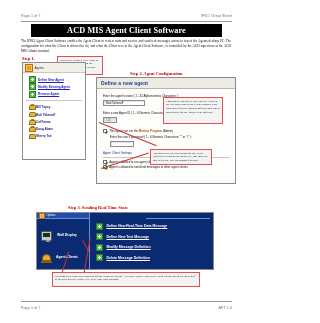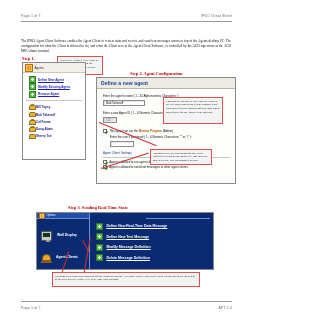--- a/index.html
+++ b/index.html
@@ -206,20 +206,23 @@
 <body>
 
 <div class="page">
 
   <div class="run-head">
     <span>Page 1 of 7</span>
     <span>IPKO Cheat Sheet</span>
   </div>
   <div class="rule top"></div>
 
+  <div class="title-bar">
+    <span>ACD MIS Agent Client Software</span>
+  </div>
 
   <div class="intro">The IPKO Agent Client Software enables the Agent Client to review stats and receive and send text messages across to top of the Agents desktop PC. The configuration for what the Client is allowed to do, and what the Client sees in the Agent Client Software, is controlled by the ACD supervisor at the ACD MIS Admin terminal.</div>
 
   <div class="step-label" id="step1-label">Step 1.</div>
 
   <div class="callout" style="left:57px;top:56px;width:46px;height:19px;">First select Define a New Agent or Modify Existing Agent in the Agents section of the ACD MIS Admin Terminal.</div>
 
   <div class="shot" id="shot-tree">
     <div class="tree-titlebar">
       <span class="tb-ico"></span>

